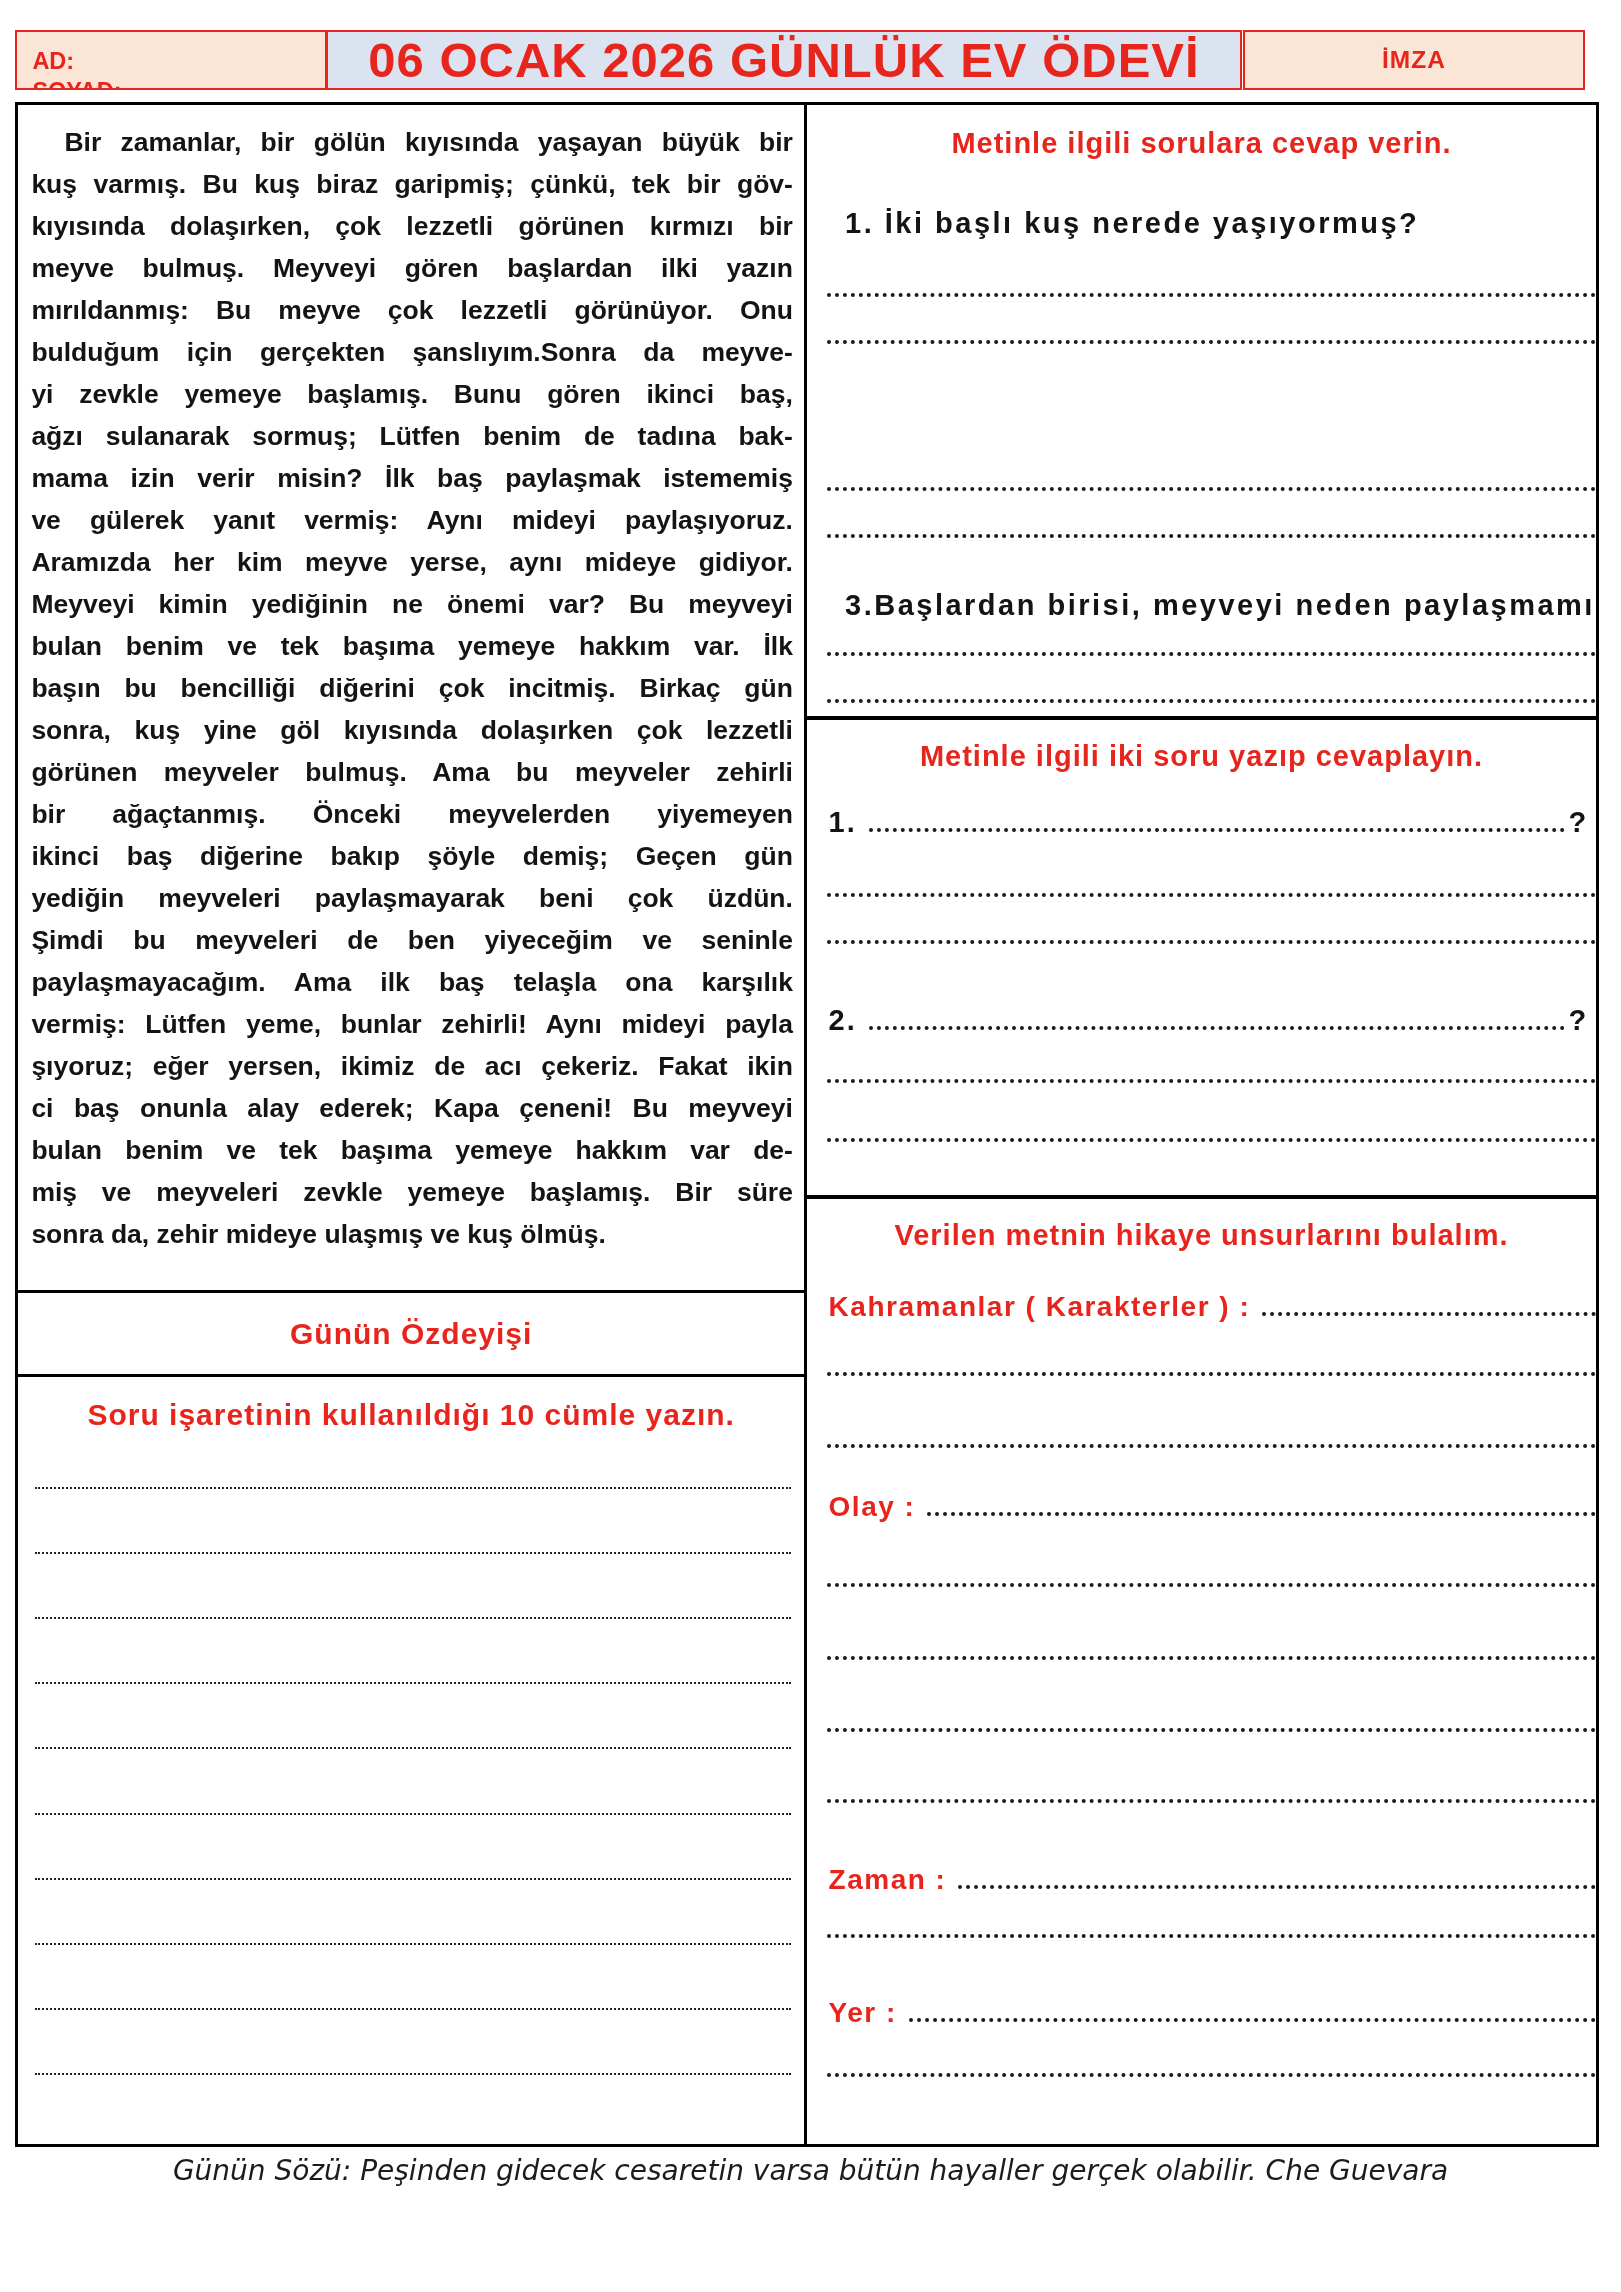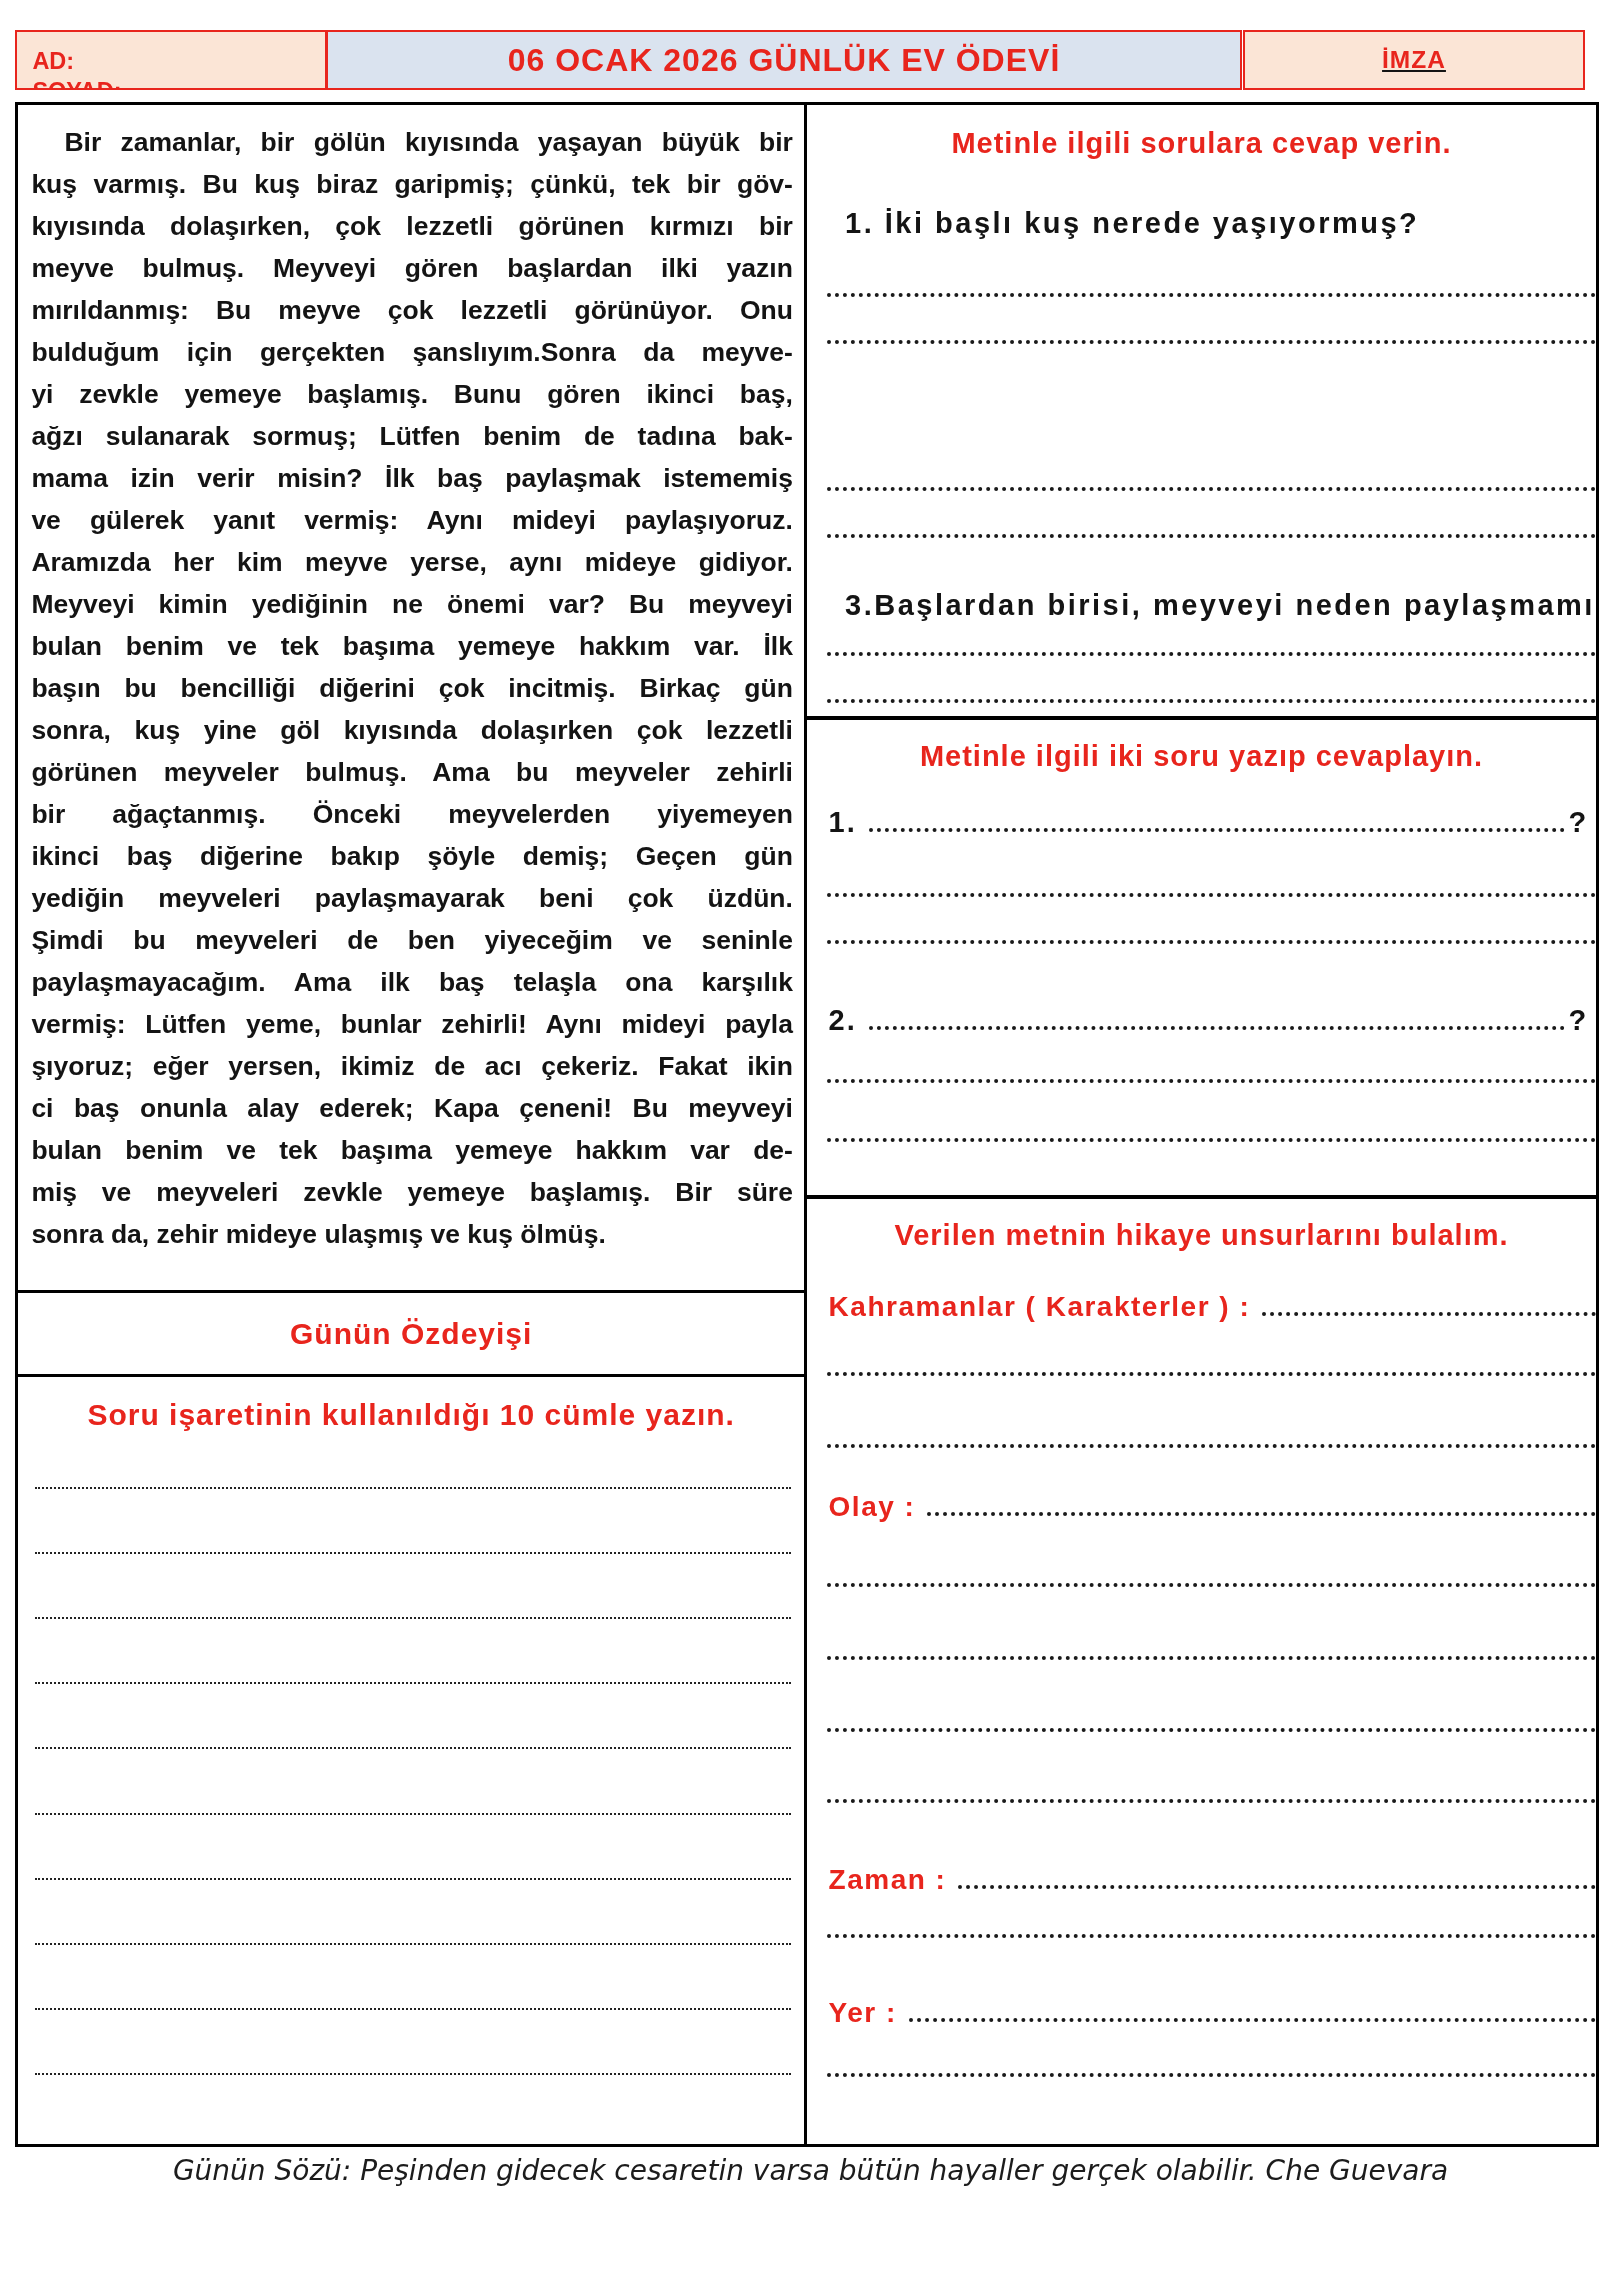--- a/index.html
+++ b/index.html
@@ -10,23 +10,23 @@
   .page{
     position:relative; width:1621px; height:2293px; background:#fff;
     font-family:"Liberation Sans", sans-serif; color:var(--ink);
   }
   
   .hcell{position:absolute; top:30px; height:60px; border:2.9px solid var(--red); overflow:hidden;}
   .hdr-name{left:14.7px; width:312px; background:var(--peach); padding:13.7px 0 0 15.7px;}
   .hdr-name div{font-size:23.5px; font-weight:bold; color:var(--red); line-height:30px;}
   .hdr-title{left:326px; width:916px; background:var(--blue); border-width:2px;
     display:flex; align-items:center; justify-content:center;}
-  .hdr-title span{font-size:32px; font-weight:bold; color:var(--red); letter-spacing:1px; white-space:nowrap;}
+  .hdr-title span{font-size:49px; font-weight:bold; color:var(--red); letter-spacing:1px; white-space:nowrap;}
   .hdr-imza{left:1243px; width:342px; background:var(--peach);
-    display:flex; align-items:center; justify-content:center;text-decoration:underline;}
+    display:flex; align-items:center; justify-content:center;}
   .hdr-imza span{font-size:24.5px; font-weight:bold; color:var(--red); letter-spacing:1px;}
   
   .col{position:absolute; top:102px; height:2045px; border:3.9px solid #000; background:#fff;}
   .left-col{left:14.7px; width:793px;}
   .right-col{left:804px; width:795px;}
   .sec{position:relative; overflow:hidden;}
   
   .sec-story{height:1188px; border-bottom:3.9px solid #000; padding:15.7px 11.8px 0 13.7px;}
   .story-line{
     font-size:26.5px; font-weight:bold; line-height:42px; color:var(--ink);

